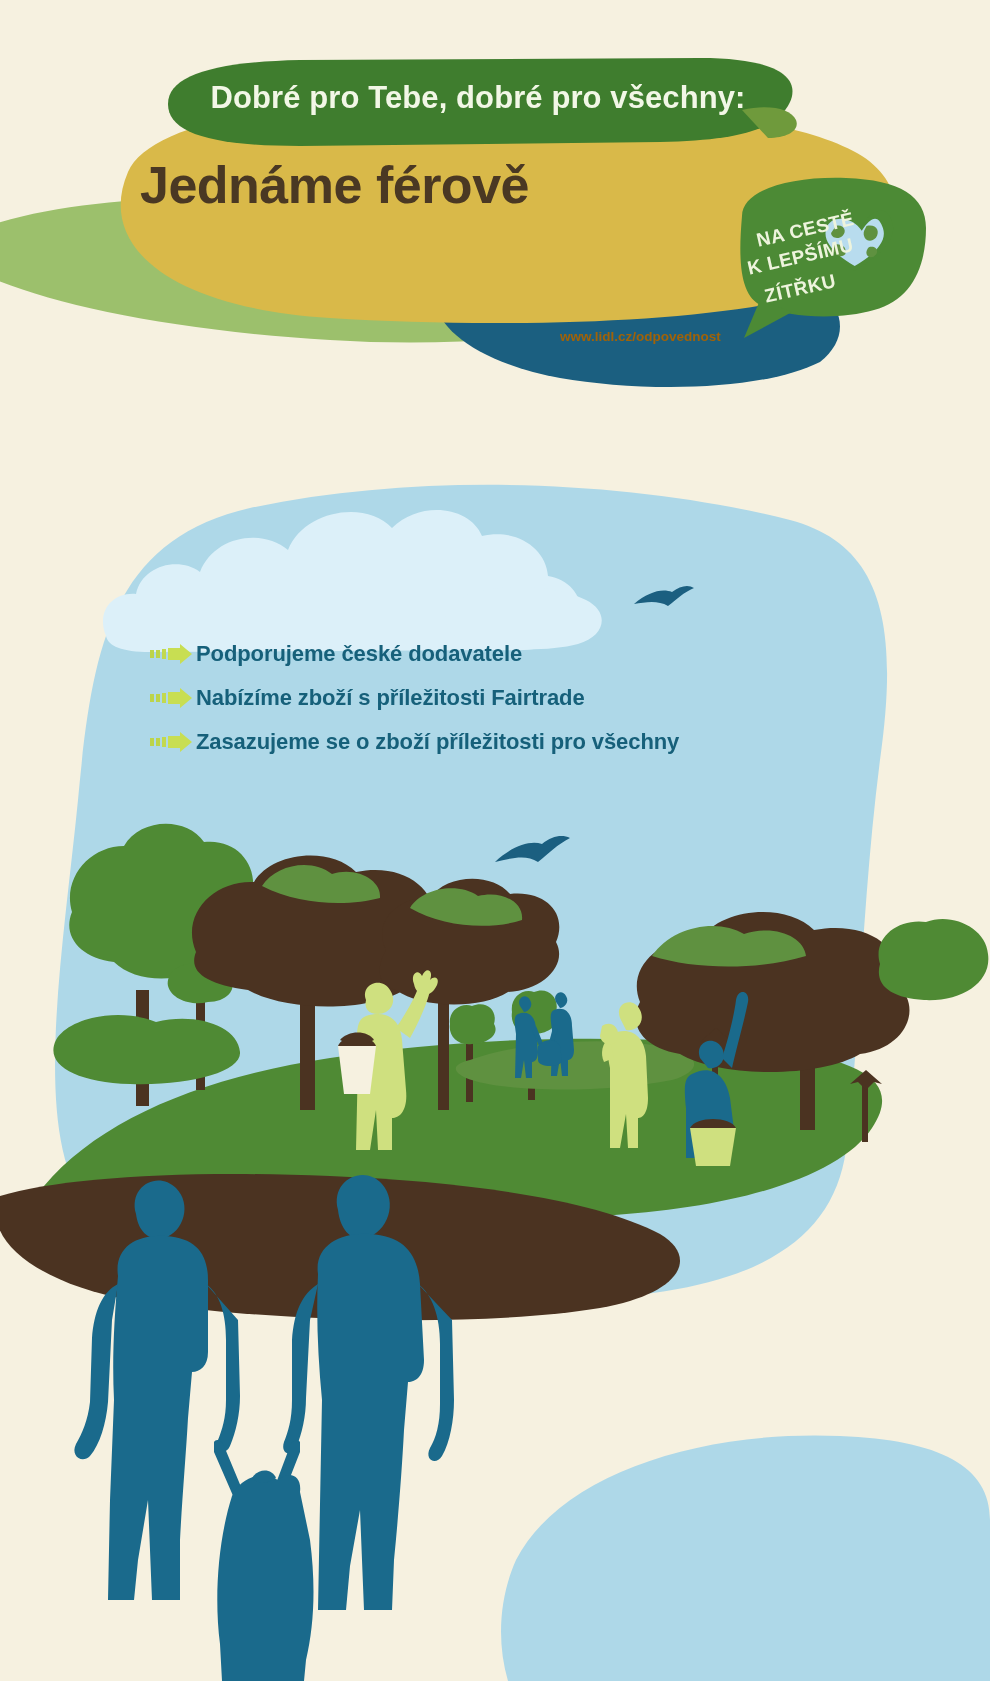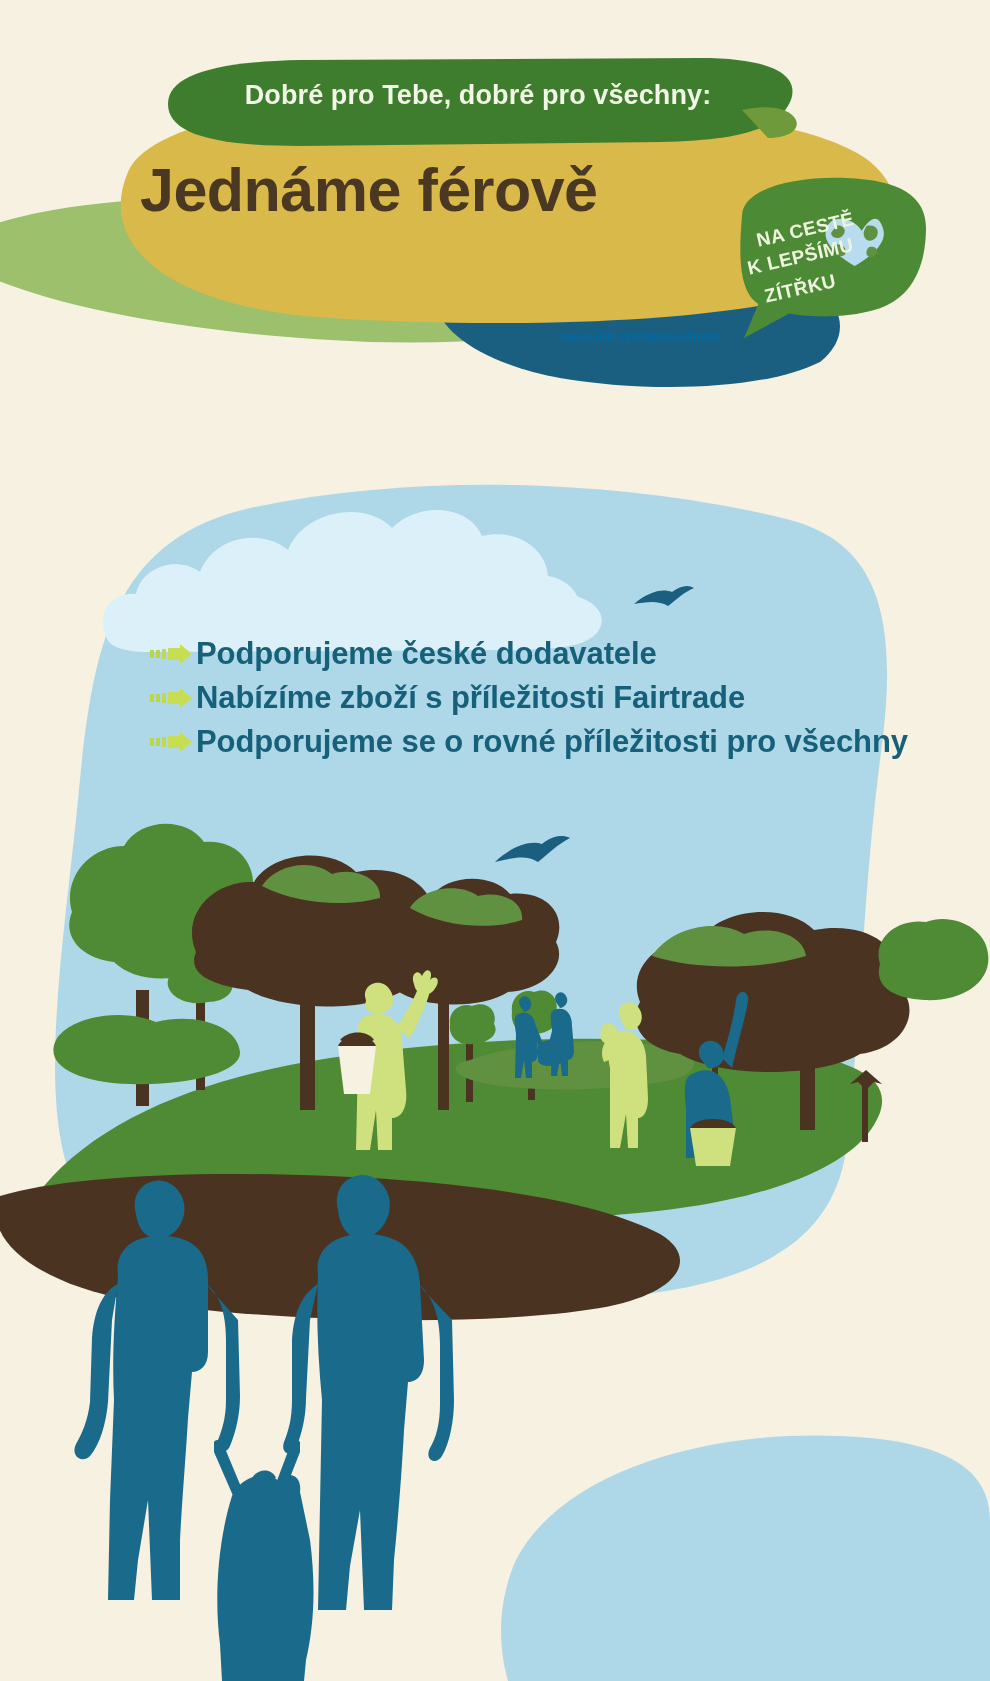--- a/index.html
+++ b/index.html
@@ -13,41 +13,41 @@
   .poster{position:absolute;inset:0;width:990px;height:1681px;overflow:hidden;background:#f6f1e0;}
   .layer{position:absolute;top:0;left:0;width:990px;height:1681px;}
 
   
   .header{position:absolute;top:0;left:0;width:990px;height:400px;}
 
   .hdr-eyebrow-text{
     position:absolute;
     left:178px;top:80px;width:600px;
     text-align:center;
-    font-size:27px;font-weight:bold;
+    font-size:31px;font-weight:bold;
     color:#f2f7e6;
     letter-spacing:.1px;
     z-index:12;
     white-space:nowrap;
   }
   .hdr-title-text{
     position:absolute;
     left:140px;top:158px;width:620px;
-    font-size:61px;font-weight:bold;
+    font-size:52px;font-weight:bold;
     color:#4a3823;
     letter-spacing:-.5px;
     line-height:1.05;
     z-index:12;
     white-space:nowrap;
   }
   .hdr-url-text{
     position:absolute;
     left:560px;top:329px;
     font-size:13.5px;font-weight:bold;
-    color:#0369a1;
+    color:#a16207;
     z-index:13;
     white-space:nowrap;
   }
 
   
   .badge-wrap{position:absolute;left:735px;top:218px;width:160px;height:120px;z-index:14;}
   .badge-line{
     position:absolute;
     color:#eef4dd;
     font-weight:bold;
@@ -58,21 +58,21 @@
   }
   .bl1{left:22px;top:12px;transform:rotate(-13deg);}
   .bl2{left:13px;top:40px;transform:rotate(-13deg);}
   .bl3{left:30px;top:68px;transform:rotate(-13deg);}
 
   
   .bullets{position:absolute;left:150px;top:633px;width:760px;z-index:20;}
   .bullet-row{display:flex;align-items:center;height:41px;margin-bottom:3px;}
   .bullet-icon{width:46px;height:22px;flex:0 0 46px;display:block;}
   .bullet-text{
-    font-size:31px;font-weight:bold;color:#16607a;
+    font-size:22px;font-weight:bold;color:#16607a;
     white-space:nowrap;letter-spacing:-.1px;
   }
 </style>
 </head>
 <body>
 
 <div class="poster">
 
   <svg class="layer" viewBox="0 0 990 1681" preserveAspectRatio="none" aria-hidden="true">
     <rect x="0" y="0" width="990" height="1681" fill="#f6f1e0"></rect>
@@ -362,19 +362,19 @@
       <span class="bullet-text">Nabízíme zboží s příležitosti Fairtrade</span>
     </div>
 
     <div class="bullet-row">
       <svg class="bullet-icon" viewBox="0 0 46 22">
         <rect x="0" y="7" width="4" height="8" fill="#bcd44a"></rect>
         <rect x="6" y="7" width="4" height="8" fill="#bcd44a"></rect>
         <rect x="12" y="6" width="4" height="10" fill="#c2d94f"></rect>
         <path d="M18 5 L 30 5 L 30 1 L 42 11 L 30 21 L 30 17 L 18 17 Z" fill="#c8de52"></path>
       </svg>
-      <span class="bullet-text">Podporujeme se o rovné příležitosti pro všechny</span>
+      <span class="bullet-text">Zasazujeme se o zboží příležitosti pro všechny</span>
     </div>
 
 
   </div>
 
 </div>
 
 </body></html>

